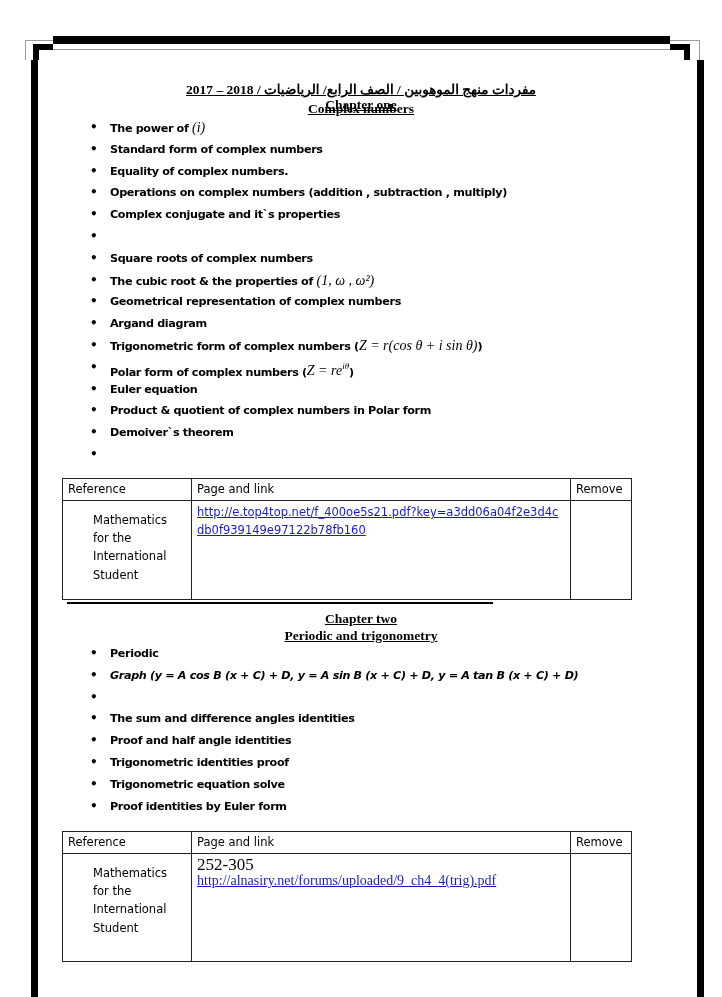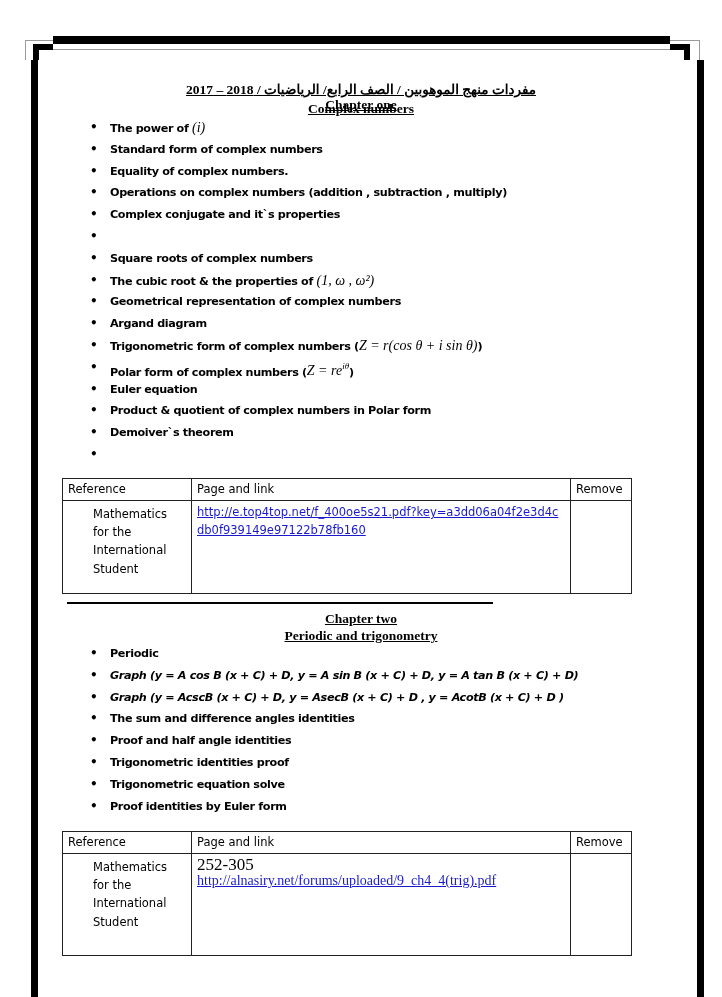--- a/index.html
+++ b/index.html
@@ -36,21 +36,21 @@
   ul.topics li .it { font-style: italic; }
   .list1 { top: 117px; }
   .list2 { top: 643px; }
 
   
   table.ref { position: absolute; left: 62px; width: 570px; border-collapse: collapse; font-family: "DejaVu Sans", sans-serif; font-size: 11.5px; }
   table.ref td, table.ref th { border: 1px solid #222; vertical-align: top; text-align: left; font-weight: normal; padding: 2px 5px; }
   table.ref th { height: 17px; line-height: 17px; margin-left: 32px; }
   table.ref .c1 { width: 118px; }
   table.ref .c3 { width: 50px; }
-  table.ref td.refcell { padding-left: 30px; line-height: 18.2px; padding-top: 4px; }
+  table.ref td.refcell { padding-left: 30px; line-height: 18.2px; padding-top: 10px; }
   .table1 { top: 478px; }
   .table1 td { height: 86px; }
   .table2 { top: 831px; }
   .table2 td { height: 95px; }
   .table2 td.refcell { padding-left: 33px; }
   a.link1 { color: #1a1acc; text-decoration: underline; font-size: 11.5px; line-height: 18px; display: block; word-break: break-all; }
   .pages { font-family: "Liberation Serif", serif; font-size: 17px; line-height: 18px; display: block; }
   a.link2 { color: #1a1acc; text-decoration: underline; font-family: "Liberation Serif", serif; font-size: 14px; line-height: 14px; display: block; }
 
   .sep-line { position: absolute; left: 67px; top: 602px; width: 426px; height: 2px; background: #000; }
@@ -123,21 +123,21 @@
 <div class="heading h-ch2">
   <span>Chapter two</span>
 </div>
 <div class="heading h-ch2-sub">
   <span>Periodic and trigonometry</span>
 </div>
 
 <ul class="topics list2">
   <li><span class="bullet">•</span><span>Periodic</span></li>
   <li><span class="bullet">•</span><span class="it"> Graph  (y = A cos B (x + C) + D, y = A sin B (x + C) + D, y = A tan B (x + C) + D)</span></li>
-  <li><span class="bullet">•</span><span class="it">Graph  (y = AcscB (x + C) + D, y = AsecB (x + C) + D , y = AcotB (x + C) + D )</span></li>
+  <li><span class="bullet">•</span></li>
   <li><span class="bullet">•</span><span>The sum and difference angles identities</span></li>
   <li><span class="bullet">•</span><span>Proof and half angle identities</span></li>
   <li><span class="bullet">•</span><span>Trigonometric identities proof</span></li>
   <li><span class="bullet">•</span><span>Trigonometric equation solve</span></li>
   <li><span class="bullet">•</span><span>Proof identities by Euler form</span></li>
 </ul>
 
 <table class="ref table2">
   <tbody>
       <tr>

